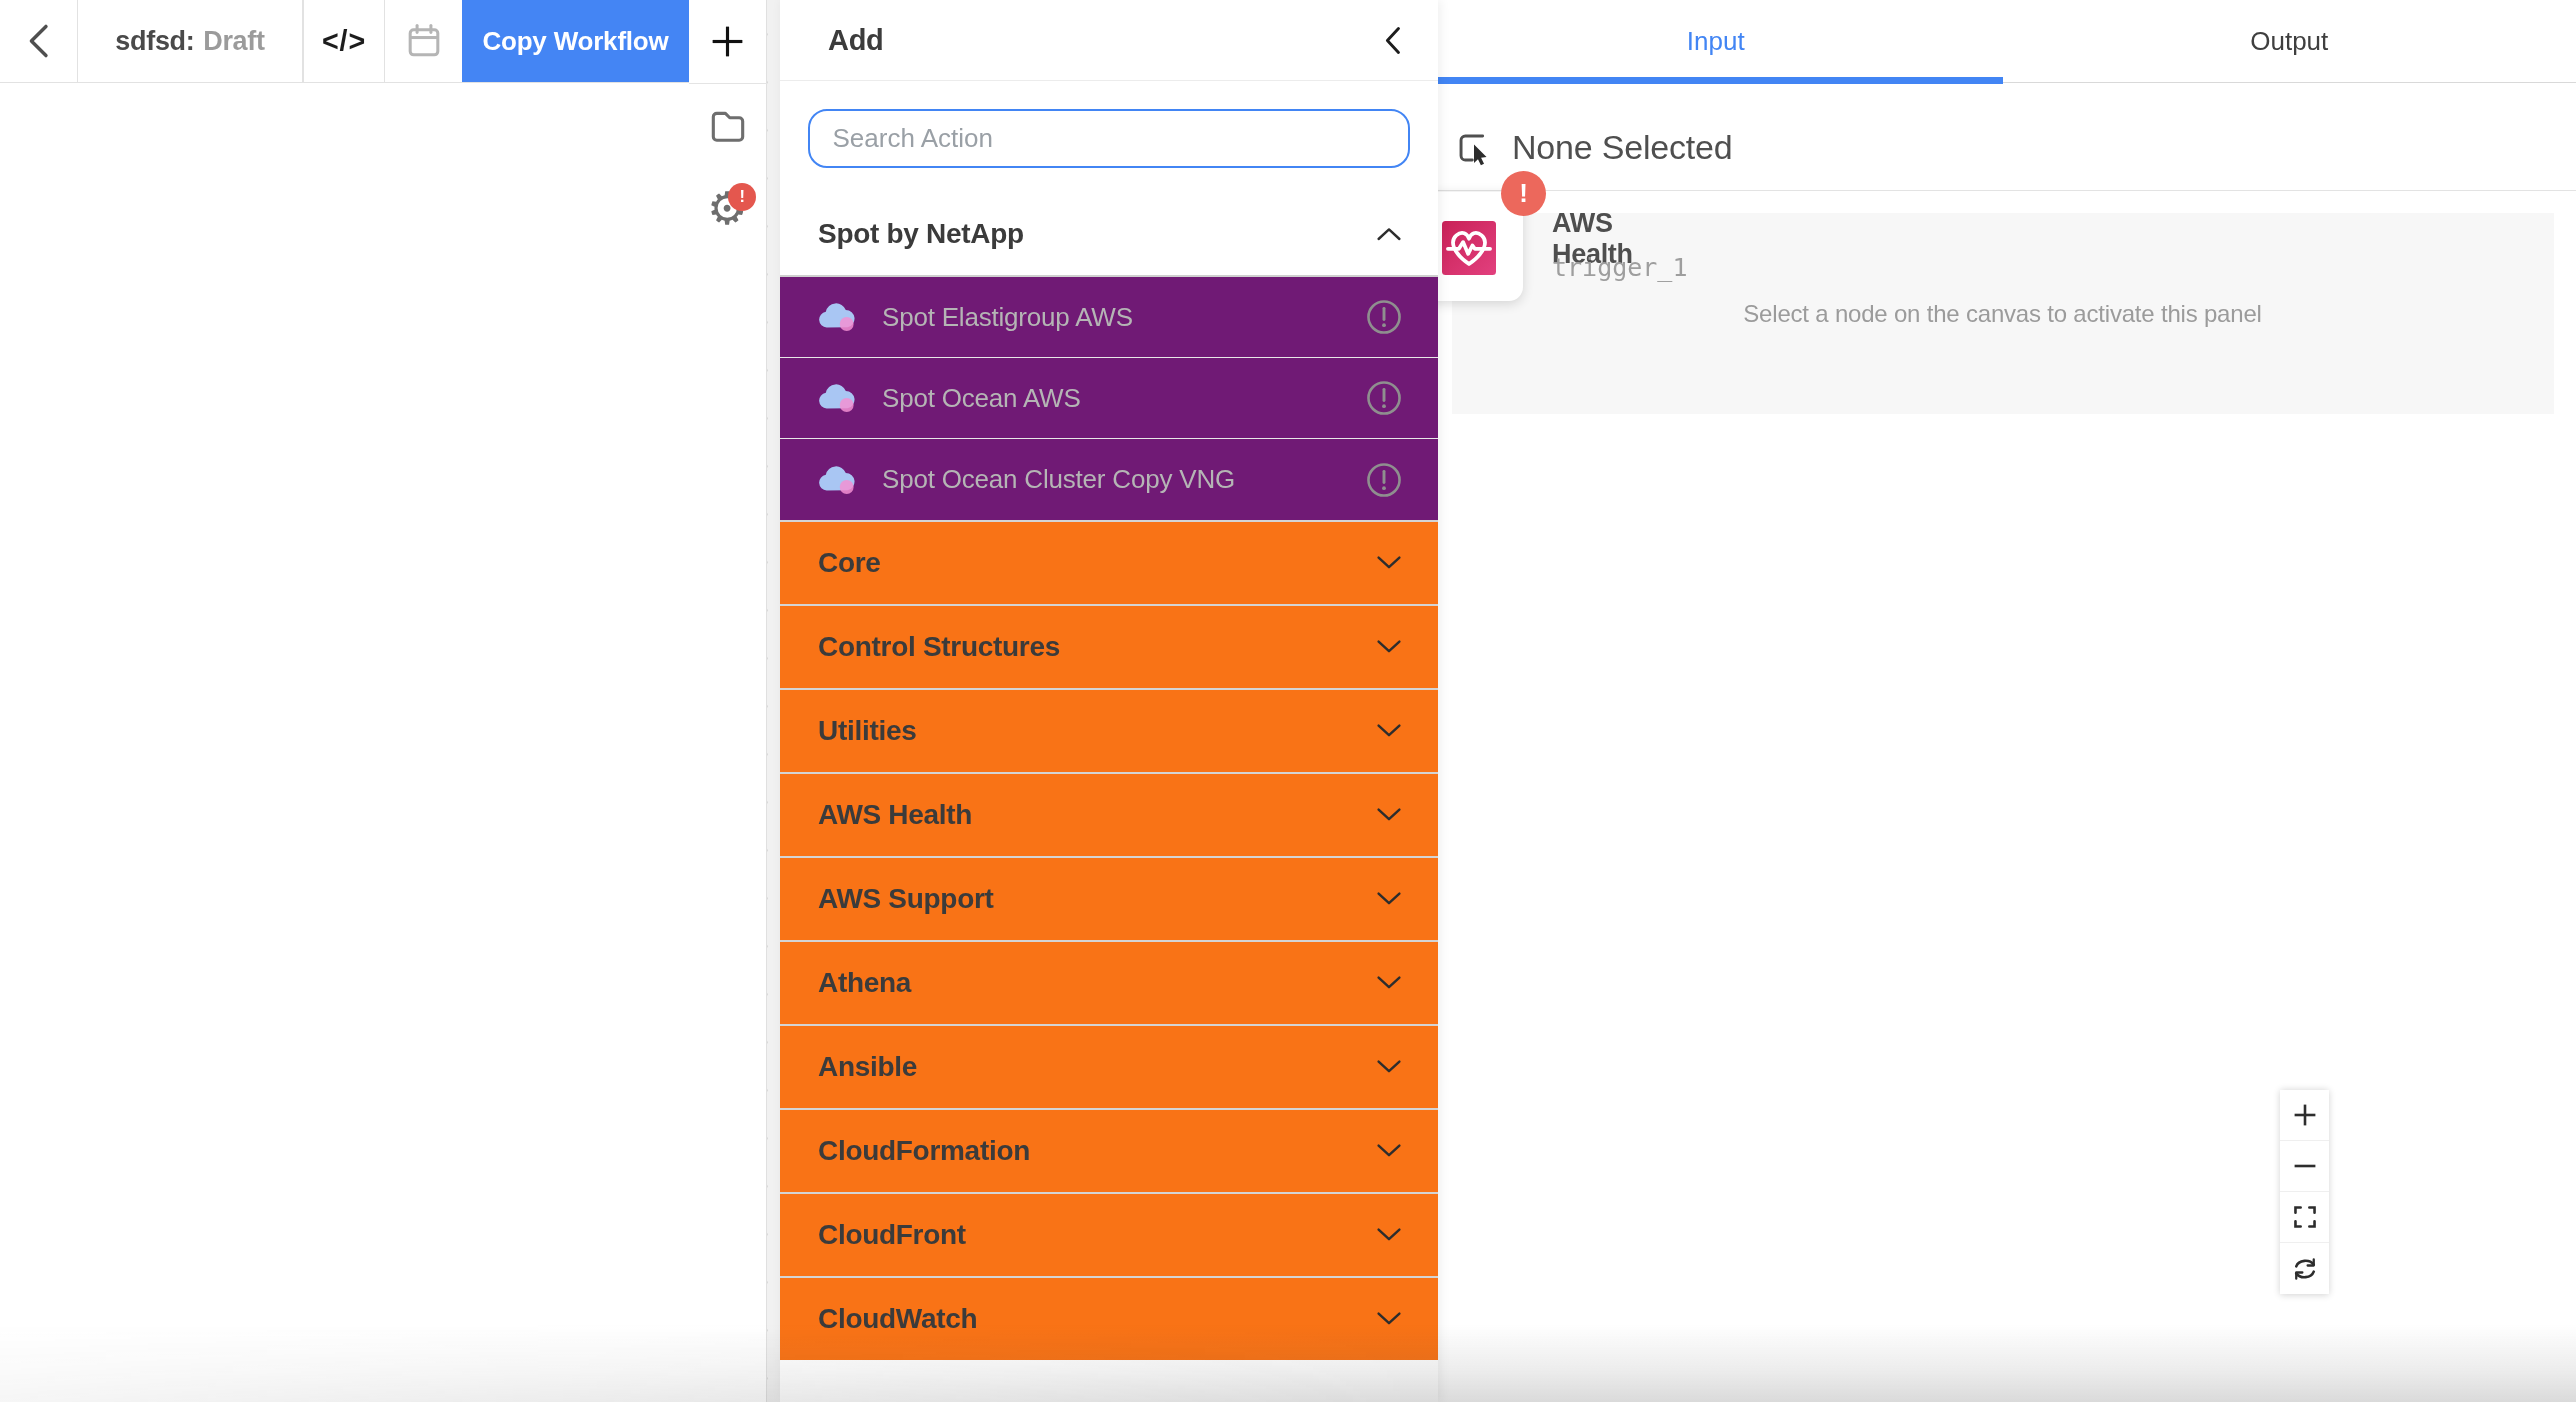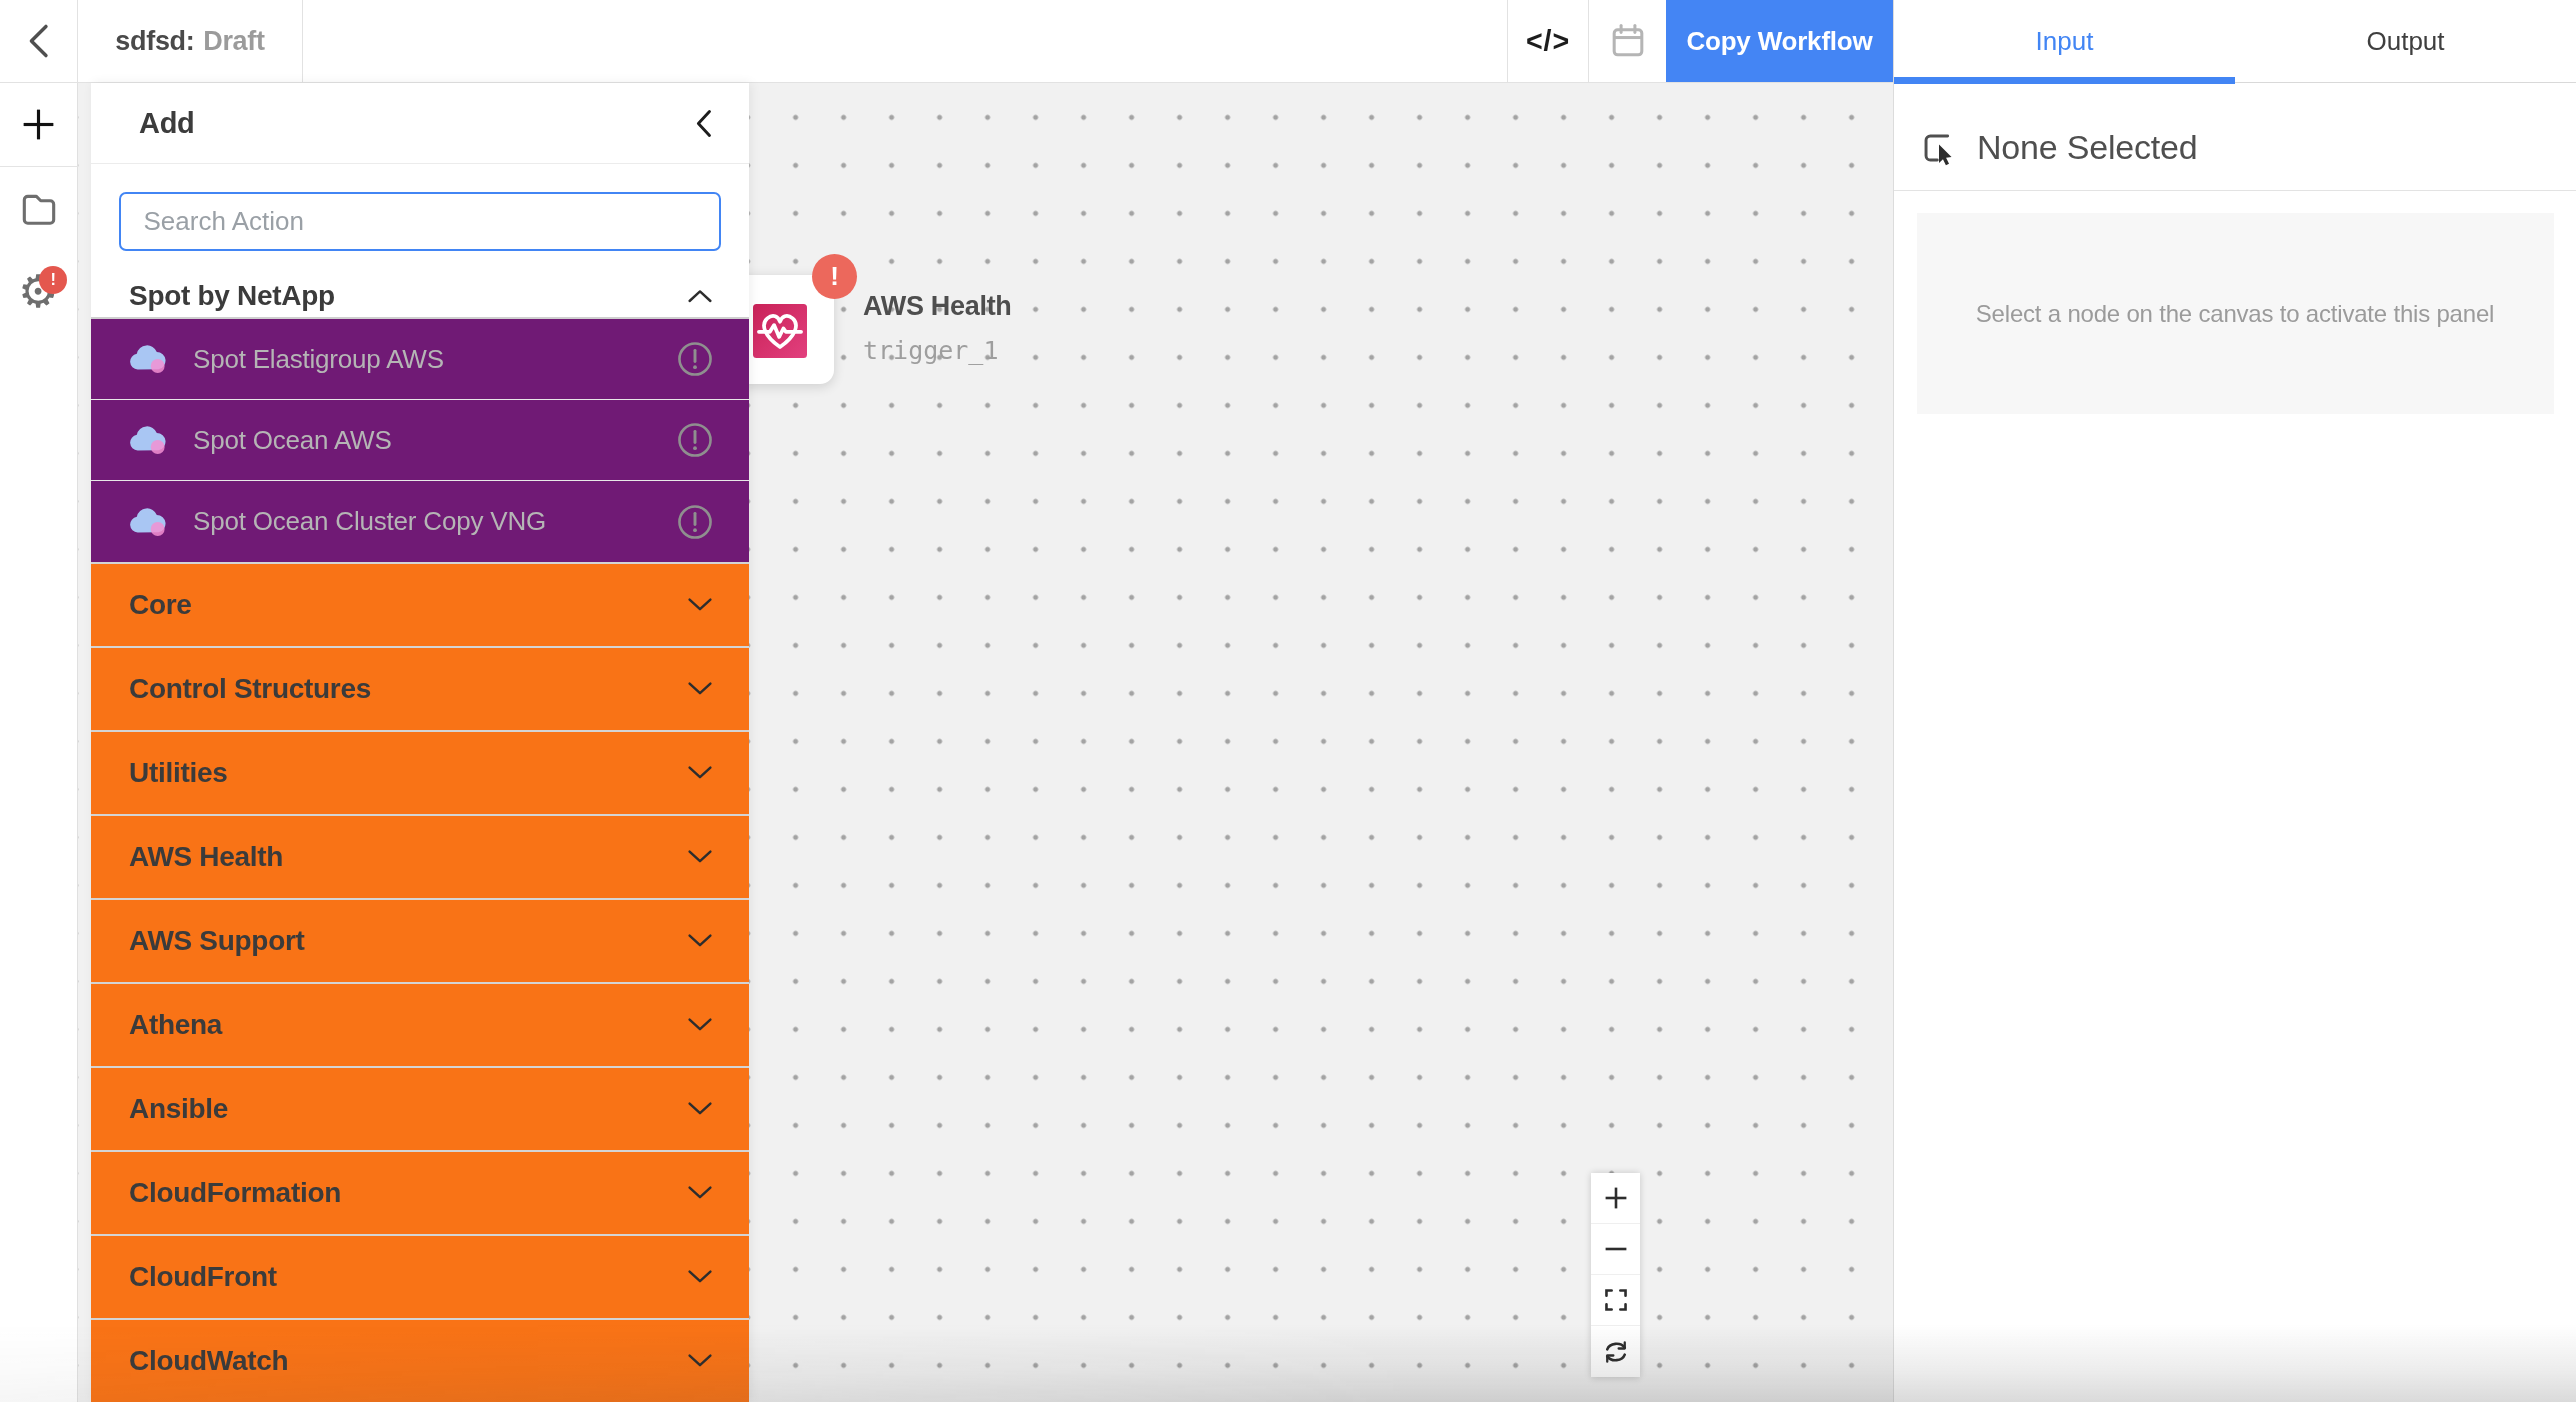--- a/index.html
+++ b/index.html
@@ -1,21 +1,21 @@
 <!DOCTYPE html>
 <html style="font-size:14px"><head>
 <meta charset="utf-8">
 <style>
   * { margin:0; padding:0; box-sizing:border-box; }
   html,body { width:2576px; height:1402px; }
   body { font-family:"Liberation Sans","DejaVu Sans",sans-serif; background:#fff; overflow:hidden; }
   .screen { position:relative; width:2576px; height:1402px; display:flex; overflow:hidden; }
 
   
-  .left-col { width:1893px; display:flex; flex-direction:column; height:100%; }
+  .left-col { width:1428px; display:flex; flex-direction:row; height:100%; }
 
   .topbar { height:83px; background:#fff; border-bottom:1.7px solid #e2e2e2; display:flex; align-items:stretch; flex:0 0 83px; }
   .tb-cell { display:flex; align-items:center; justify-content:center; }
   .tb-back { width:78px; border-right:1.7px solid #e2e2e2; cursor:pointer; }
   .tb-title { width:225px; border-right:1.7px solid #e2e2e2; font-size:27px; font-weight:700; color:#4a4a4a; letter-spacing:-0.3px; white-space:nowrap; }
   .tb-title .status { color:#9b9b9b; font-weight:700; margin-left:8.7px; }
   .tb-spacer { flex:1; }
   .tb-code { width:81px; border-left:1.7px solid #e2e2e2; font-size:28.6px; font-weight:700; color:#1d1d1d; cursor:pointer; letter-spacing:0.9px; }
   .tb-cal { width:78px; border-left:1.7px solid #e2e2e2; cursor:pointer; }
   .tb-save { width:227px; background:#4485F4; color:#fff; font-size:26px; font-weight:700; letter-spacing:-0.2px; cursor:pointer; border:none; }
@@ -32,21 +32,21 @@
   .canvas { position:relative; flex:1; background-color:#f1f1f1; min-width:0;
     background-image:radial-gradient(circle, #a3a3a3 2.3px, rgba(0,0,0,0) 2.8px);
     background-size:48px 48px; background-position:21.6px 10.4px; }
 
   
   .sidebar { position:absolute; left:13px; top:0; bottom:0; width:658px; background:#fff; z-index:6; box-shadow:1.7px 0 10.4px rgba(0,0,0,0.07); overflow:hidden; display:flex; flex-direction:column; }
   .sb-head { height:81px; flex:0 0 81px; display:flex; align-items:center; justify-content:space-between; padding:0 36px 0 48px; border-bottom:1.7px solid #ececec; }
   .sb-title { font-size:29px; font-weight:600; color:#3c3c3c; letter-spacing:-0.3px; }
   .sb-collapse { cursor:pointer; display:flex; align-items:center; }
   .sb-search-wrap { padding:28px 28px 24px 28px; }
-  .sb-search { width:100%; height:59px; border:2.6px solid #4285F4; border-radius:7px; outline:none; font-size:26px; color:#444; padding:0 22.5px; font-family:"Liberation Sans","DejaVu Sans",sans-serif; }
+  .sb-search { width:100%; height:59px; border:2.6px solid #4285F4; border-radius:19px; outline:none; font-size:26px; color:#444; padding:0 22.5px; font-family:"Liberation Sans","DejaVu Sans",sans-serif; }
   .sb-search::placeholder { color:#9aa0a6; }
 
   .sec-head { height:83px; display:flex; align-items:center; justify-content:space-between; padding:0 36px 0 38px; background:#fff; cursor:pointer; }
   .sec-title { font-size:28px; font-weight:700; color:#3b3b3b; letter-spacing:-0.3px; }
   .spot-items { border-top:2.6px solid #cfcfcf; }
   .spot-item { height:81px; background:#701a75; display:flex; align-items:center; padding:0 35px 0 38px; border-bottom:1.7px solid #e8e8e8; cursor:pointer;justify-content:flex-end; }
   .spot-item:last-child { border-bottom:none; }
   .spot-item .label { flex:1; margin-left:24px; font-size:26px; color:#b5b5b5; letter-spacing:-0.2px; white-space:nowrap; overflow:hidden; }
   .section-row { height:84px; border-top:2.6px solid #d4d4d4; display:flex; align-items:center; justify-content:space-between; padding:0 36px 0 38px; background:#f97316; cursor:pointer; flex:0 0 84px; }
 

